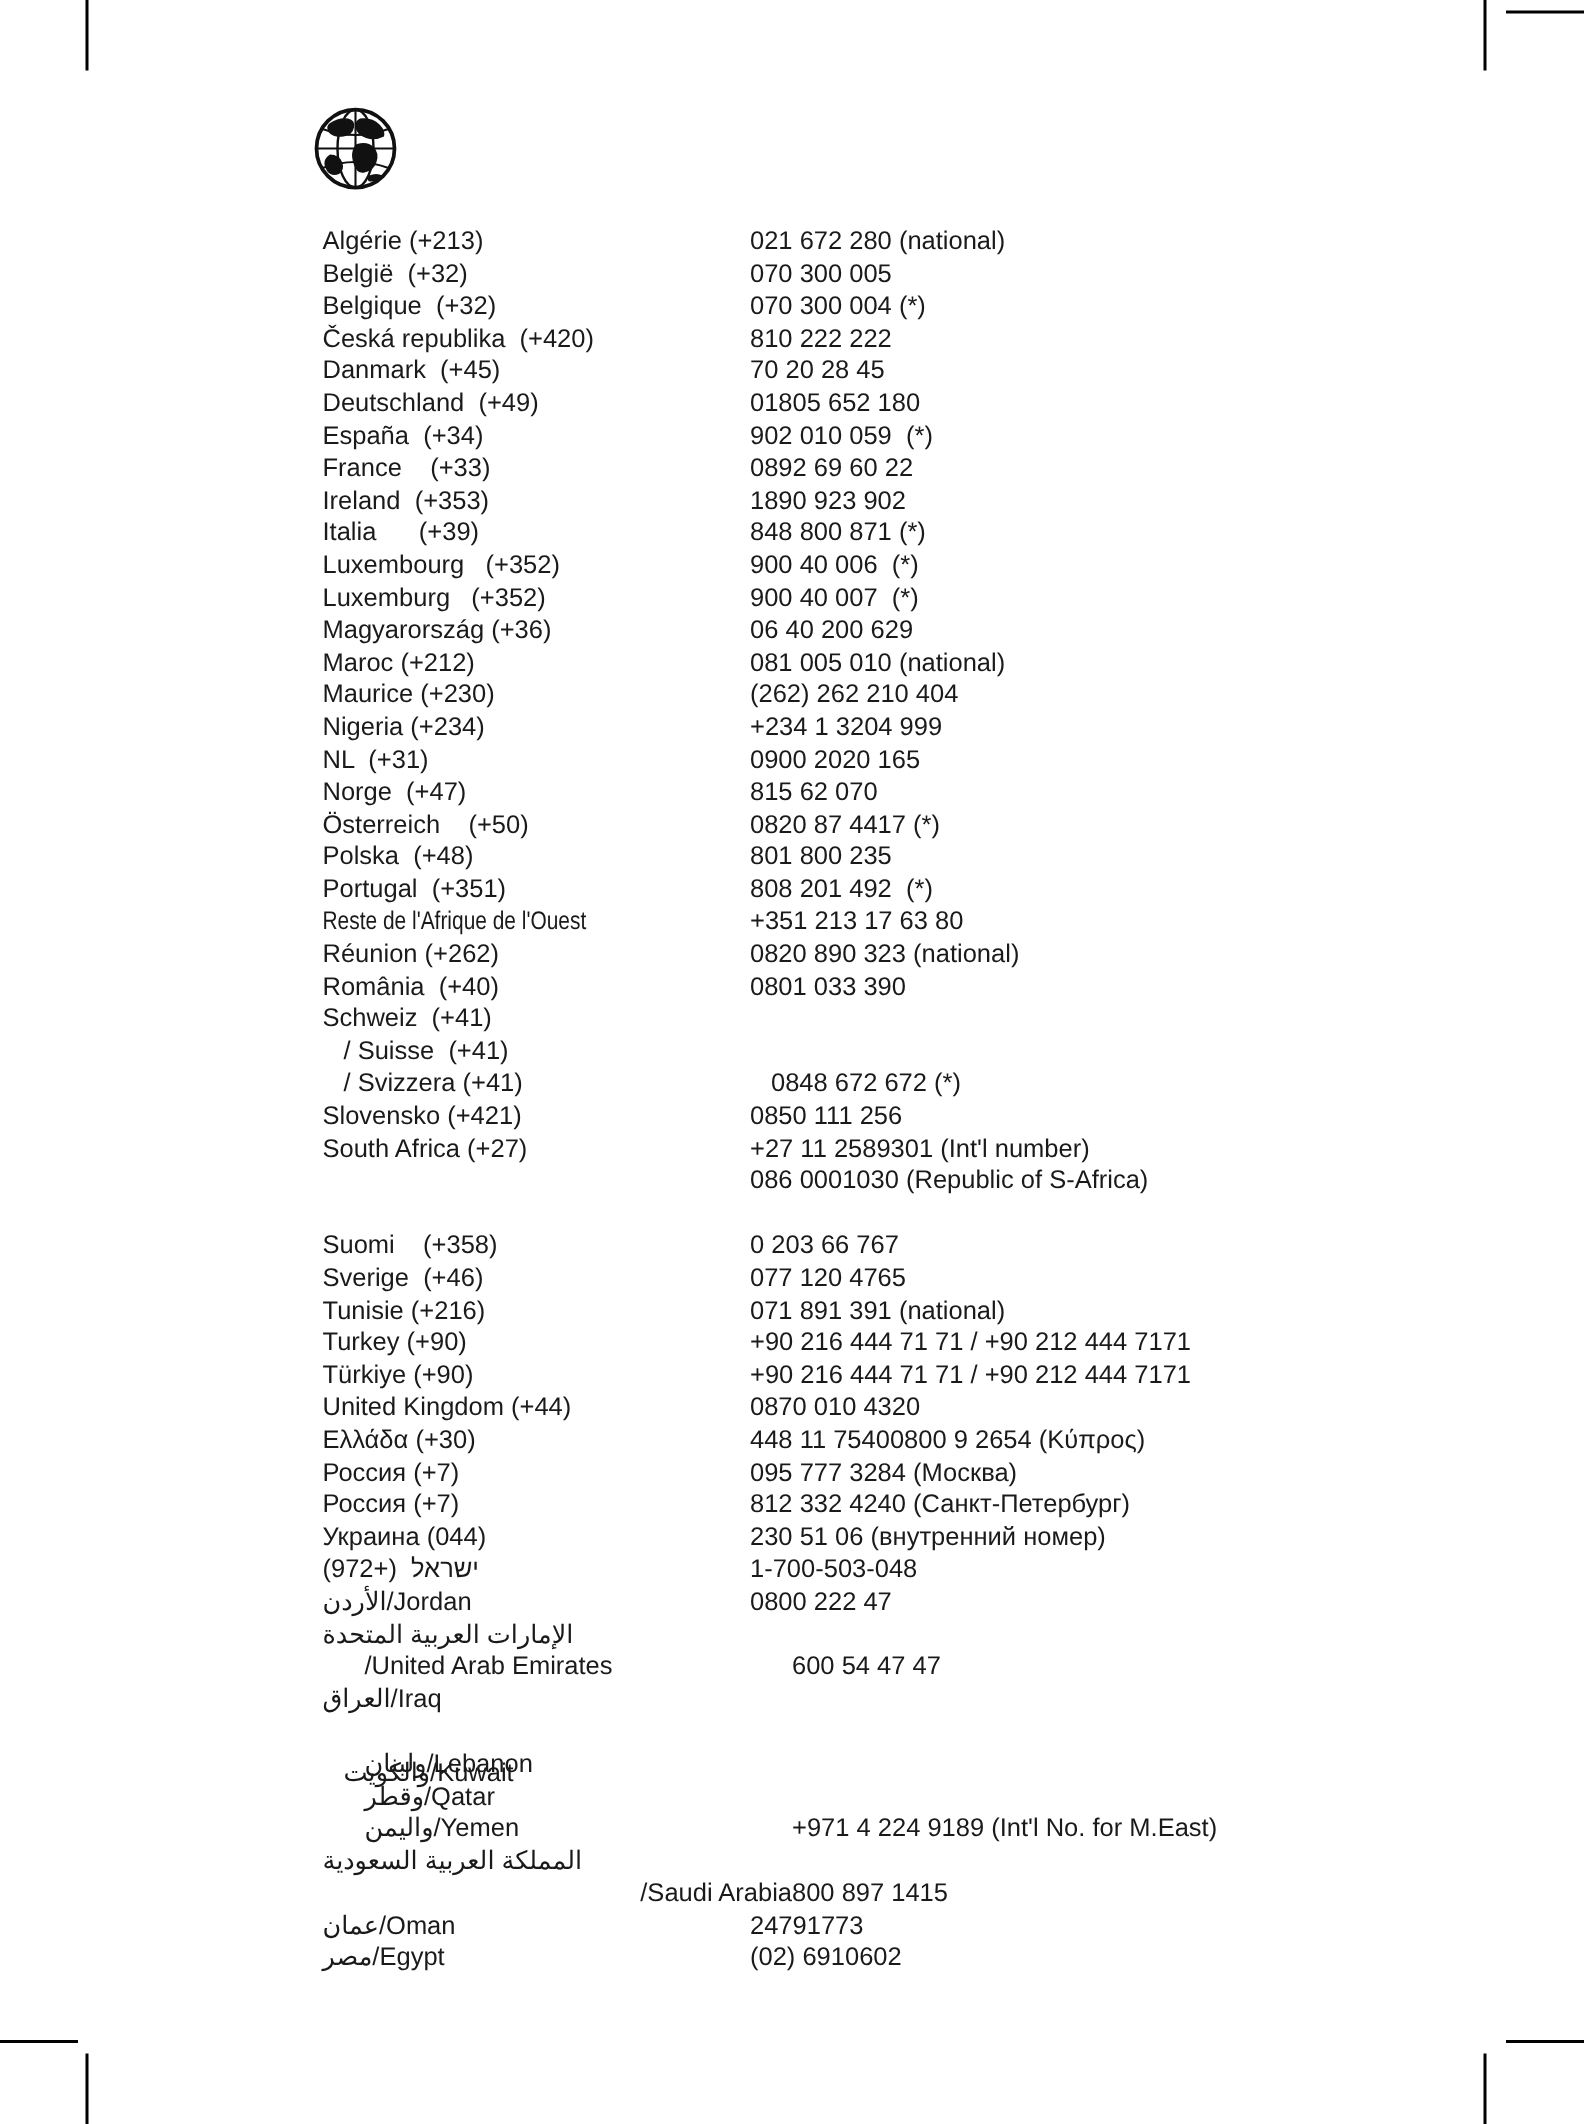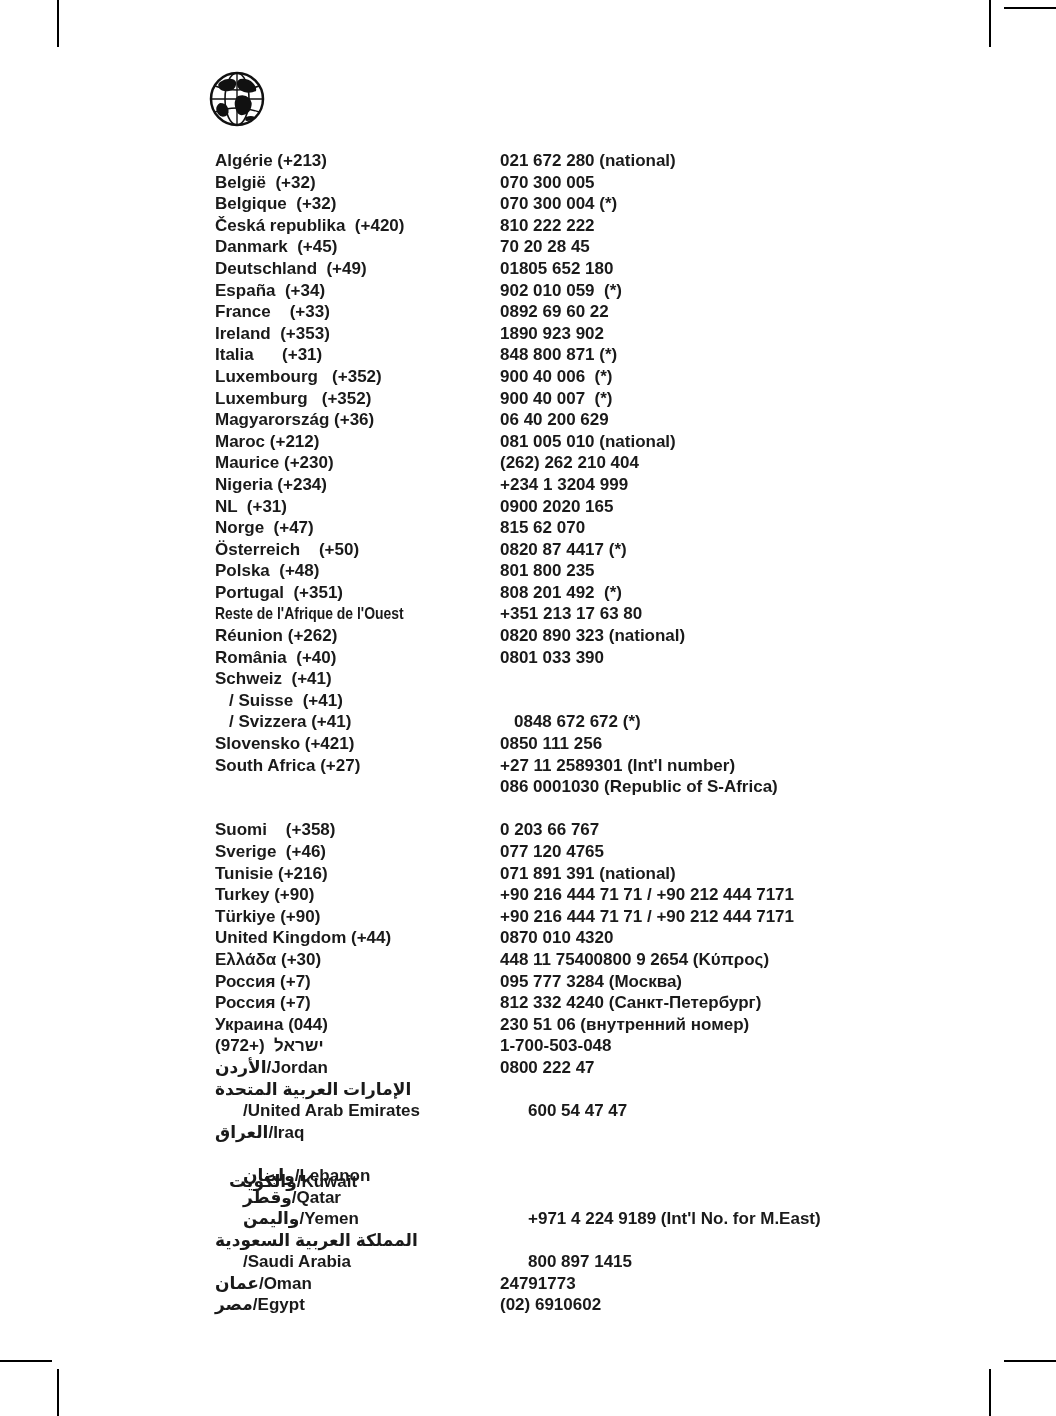--- a/index.html
+++ b/index.html
@@ -20,21 +20,21 @@
   .crop.tr-h{left:1004px;top:7px;}
   .crop.bl-h{left:0;top:1360px;}
   .crop.bl-v{left:57px;top:1369px;}
   .crop.br-v{left:989px;top:1369px;}
   .crop.br-h{left:1004px;top:1360px;}
   
   .globe{position:absolute;left:208px;top:70px;width:58px;height:58px;}
   
   .table{
     position:absolute;left:215px;top:150px;width:835px;
-    font-size:17px;line-height:21.6px;font-weight:bold;
+    font-size:17px;line-height:21.6px;
   }
   .row{display:flex;height:21.6px;align-items:baseline;}
   .country{
     display:inline-block;width:285px;flex:0 0 285px;
     white-space:pre;overflow:visible;
   }
   .country.condensed{transform:scaleX(0.82);transform-origin:left center;white-space:pre;}
   .phone{white-space:pre;}
 </style>
 </head>
@@ -97,21 +97,21 @@
       </div>
       <div class="row">
         <span class="country">France    (+33)</span>
         <span class="phone">0892 69 60 22</span>
       </div>
       <div class="row">
         <span class="country">Ireland  (+353)</span>
         <span class="phone">1890 923 902</span>
       </div>
       <div class="row">
-        <span class="country">Italia      (+31)</span>
+        <span class="country">Italia      (+39)</span>
         <span class="phone">848 800 871 (*)</span>
       </div>
       <div class="row">
         <span class="country">Luxembourg   (+352)</span>
         <span class="phone">900 40 006  (*)</span>
       </div>
       <div class="row">
         <span class="country">Luxemburg   (+352)</span>
         <span class="phone">900 40 007  (*)</span>
       </div>
@@ -265,21 +265,21 @@
       </div>
       <div class="row">
         <span class="country" style="padding-left: 28px;">واليمن/Yemen</span>
         <span class="phone">+971 4 224 9189 (Int'l No. for M.East)</span>
       </div>
       <div class="row">
         <span class="country">المملكة العربية السعودية</span>
         <span class="phone"></span>
       </div>
       <div class="row">
-        <span class="country" style="padding-left: 28px;">/Saudi Arabia</span>
+        <span class="country" style="padding-left: 28px; text-align: right;">/Saudi Arabia</span>
         <span class="phone">800 897 1415</span>
       </div>
       <div class="row">
         <span class="country">عمان/Oman</span>
         <span class="phone">24791773</span>
       </div>
       <div class="row">
         <span class="country">مصر/Egypt</span>
         <span class="phone">(02) 6910602</span>
       </div>

